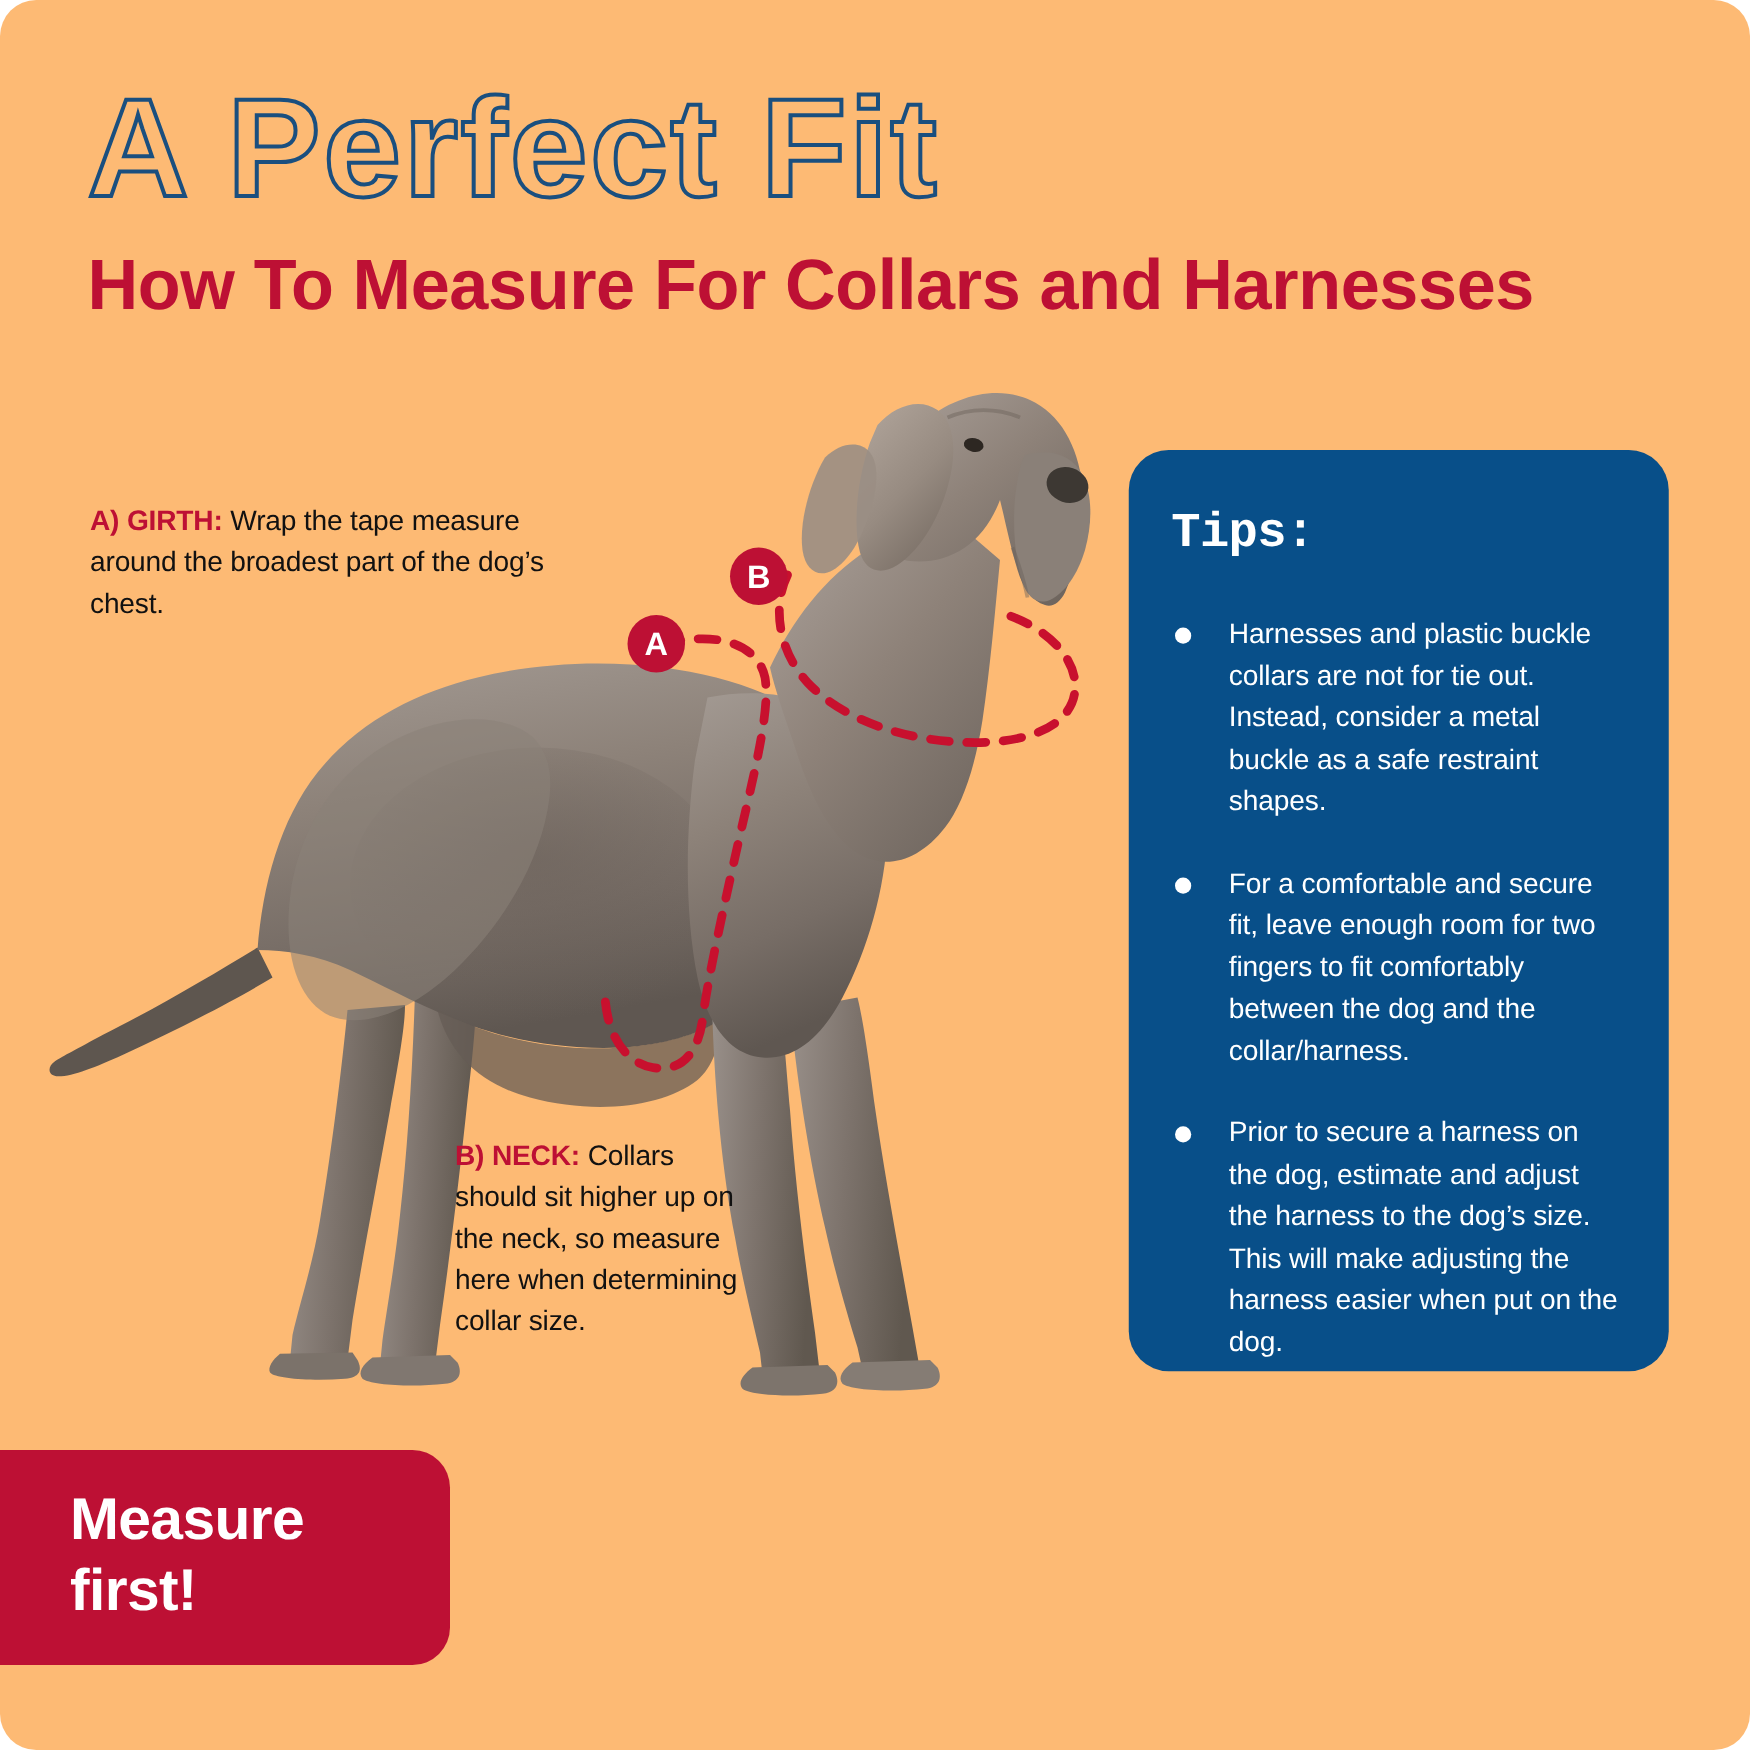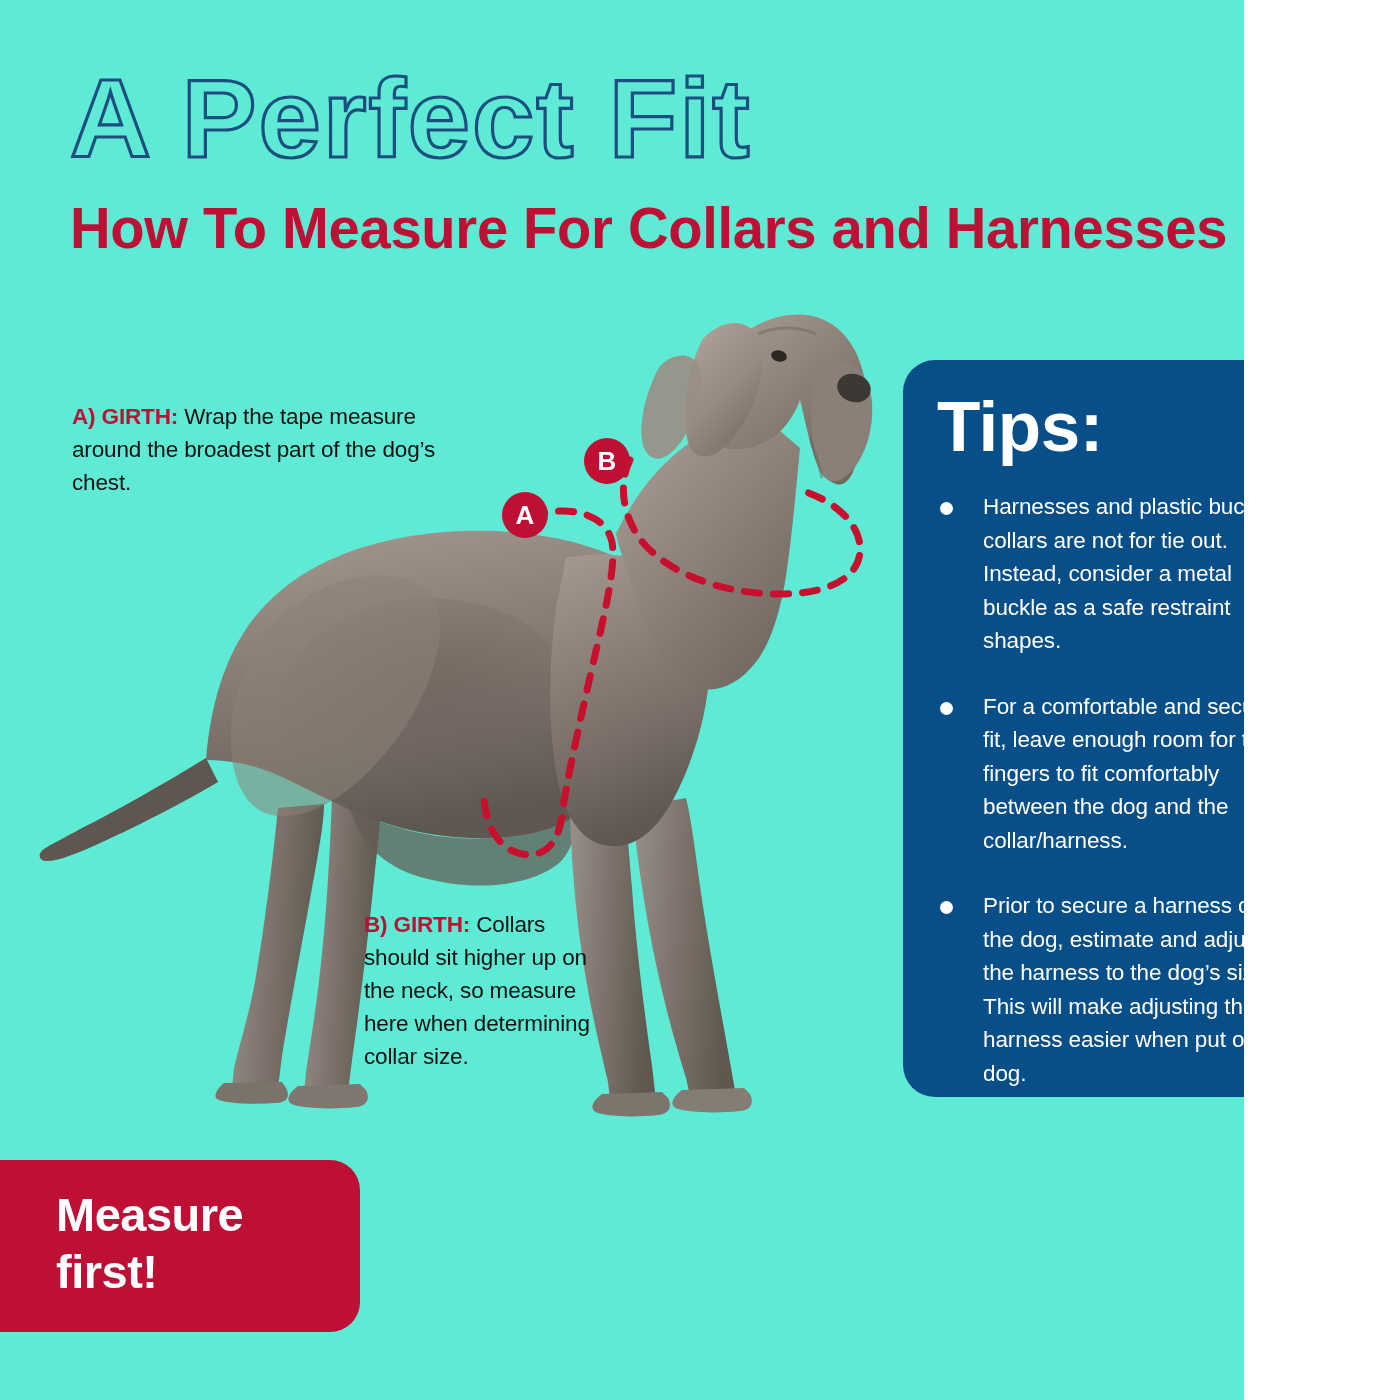--- a/index.html
+++ b/index.html
@@ -6,24 +6,25 @@
     margin: 0;
     padding: 0;
     background: #ffffff;
   }
   body {
     font-family: "Liberation Sans", sans-serif;
     -webkit-font-smoothing: antialiased;
   }
   #page {
     position: relative;
-    width: 1244px;
+    width: 1400px;
     height: 1400px;
-    background: #5eead4;
+    background: #fdba74;
     overflow: hidden;
+    border-radius: 29px;
   }
 
   
   #header-title-wrap {
     position: absolute;
     left: 70px;
     top: 60px;
     width: 1260px;
     height: 120px;
   }
@@ -114,23 +115,23 @@
     top: 360px;
     width: 432px;
     height: 737px;
     background: #084f89;
     border-radius: 32px;
     box-sizing: border-box;
     padding: 38px 36px 20px 34px;
   }
   #tips-heading {
     color: #ffffff;
-    font-family: Liberation Sans, sans-serif;
-    font-weight: 700;
-    font-size: 71px;
+    font-family: Liberation Mono, monospace;
+    font-weight: 700;
+    font-size: 39px;
     line-height: 58px;
     letter-spacing: -0.5px;
     margin: 0 0 34px 0;
   }
   #tips-list {
     list-style: none;
     margin: 0;
     padding: 0;
   }
   .tip-item {
@@ -302,21 +303,21 @@
   </div>
 
   <div id="marker-a" class="marker">A</div>
   <div id="marker-b" class="marker">B</div>
 
   <div id="annotation-girth" class="annotation">
     <span class="lead">A) GIRTH:</span><span> Wrap the tape measure around the broadest part of the dog’s chest.</span>
   </div>
 
   <div id="annotation-neck" class="annotation">
-    <span class="lead">B) GIRTH:</span><span> Collars should sit higher up on the neck, so measure here when determining collar size.</span>
+    <span class="lead">B) NECK:</span><span> Collars should sit higher up on the neck, so measure here when determining collar size.</span>
   </div>
 
   <div id="tips-panel">
     <div id="tips-heading">Tips:</div>
     <div id="tips-list">
       <div class="tip-item">
         <span class="tip-bullet"></span>
         <span>Harnesses and plastic buckle collars are not for tie out. Instead, consider a metal buckle as a safe restraint shapes.</span>
       </div>
       <div class="tip-item">

